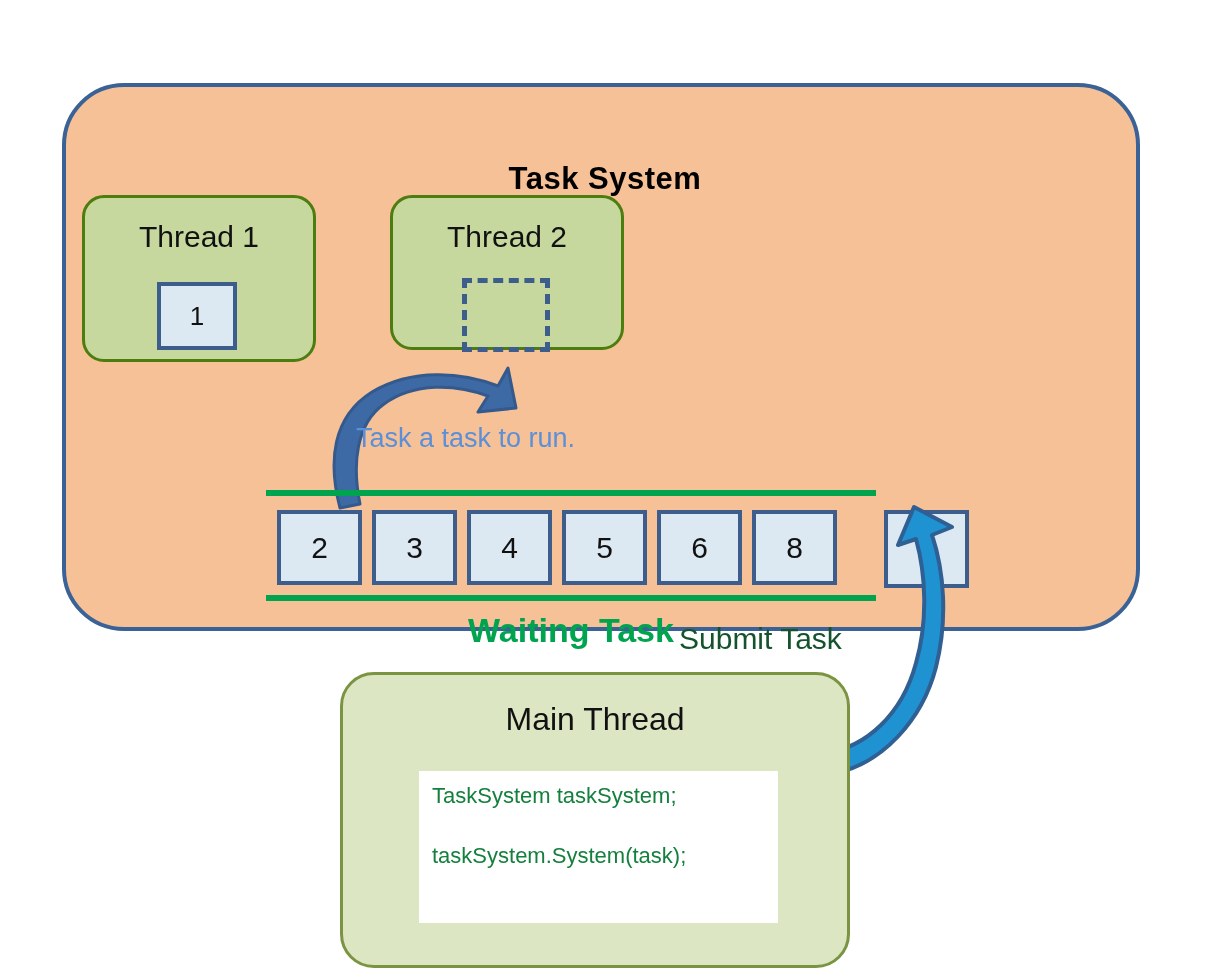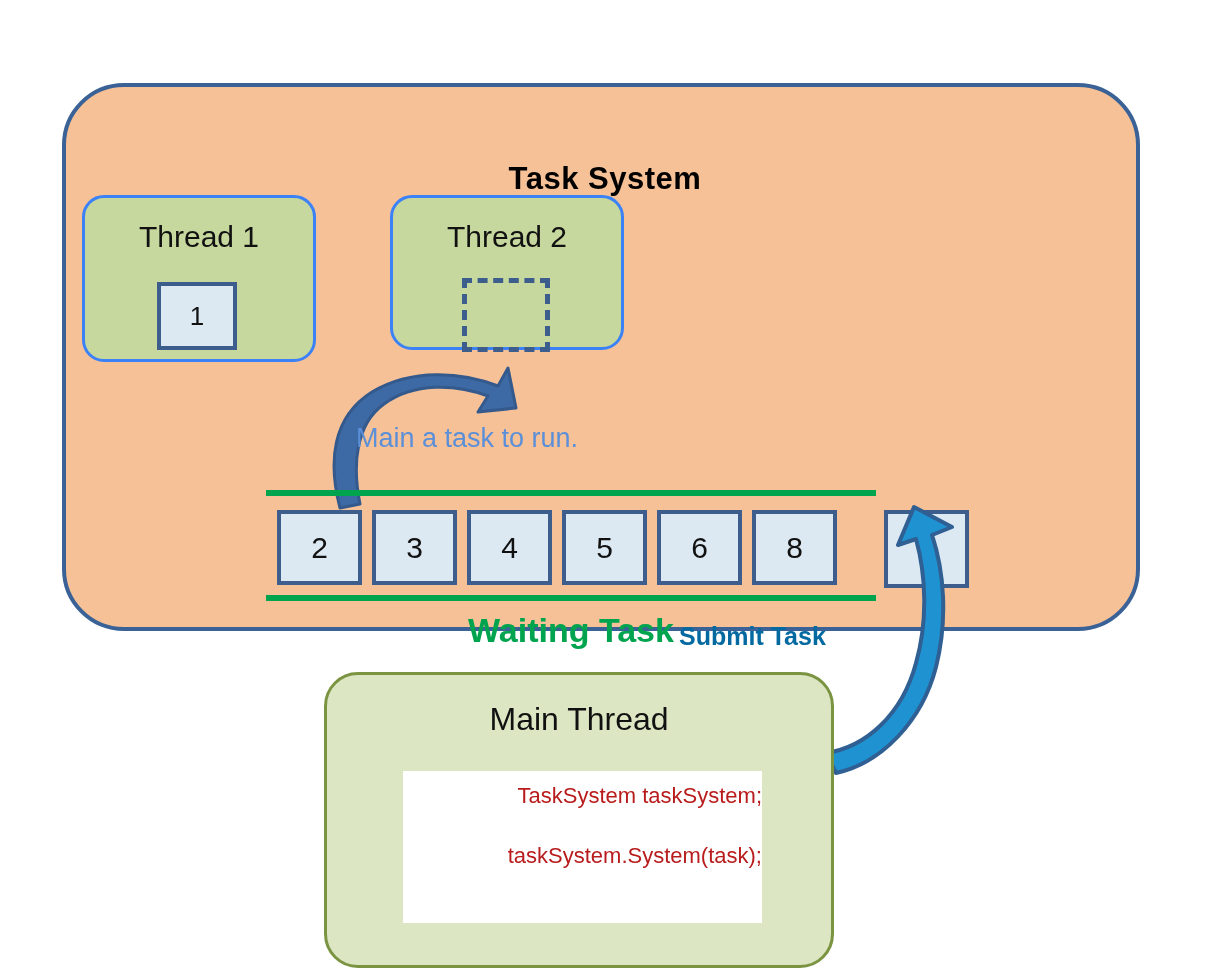--- a/index.html
+++ b/index.html
@@ -38,21 +38,21 @@
     text-align: center;
     font-size: 31px;
     font-weight: bold;
     color: #000000;
     letter-spacing: 0.5px;
   }
 
   
   .thread-box {
     background: #c6d89d;
-    border: 3px solid #3b82f6;
+    border: 3px solid #4d7c0f;
     border-radius: 22px;
     box-sizing: border-box;
   }
   #thread-1 { left: 16px; top: 108px; width: 234px; height: 167px; }
   #thread-2 { left: 324px; top: 108px; width: 234px; height: 155px; }
   .thread-label {
     position: absolute;
     left: 0;
     top: 22px;
     width: 100%;
@@ -155,29 +155,29 @@
   
   #submit-task-arrow {
     left: 810px;
     top: 495px;
     width: 190px;
     height: 290px;
   }
   #submit-task-label {
     left: 679px;
     top: 622px;
-    font-size: 25px;
-    font-weight: bold;
-    color: #0369a1;
+    font-size: 30px;
+    font-weight: normal;
+    color: #14532d;
     white-space: nowrap;
   }
 
   
   #main-thread {
-    left: 324px;
+    left: 340px;
     top: 672px;
     width: 510px;
     height: 296px;
     background: #dce6c3;
     border: 3px solid #7b9441;
     border-radius: 34px;
     box-sizing: border-box;
   }
   #main-thread-label {
     position: absolute;
@@ -193,24 +193,23 @@
     left: 76px;
     top: 96px;
     width: 359px;
     height: 152px;
     background: #ffffff;
     box-sizing: border-box;
     padding: 10px 0 0 13px;
   }
   .code-line {
     font-size: 22px;
-    color: #b91c1c;
+    color: #15803d;
     line-height: 30px;
     white-space: pre;
-    text-align: right;
   }
   .code-line.blank { height: 30px; }
 </style>
 </head>
 <body>
 
 <div id="canvas">
 
   <div class="abs" id="task-system">
     <div class="abs" id="task-system-title">Task System</div>
@@ -224,21 +223,21 @@
       <div class="thread-label">Thread 2</div>
       <div id="empty-slot-2"></div>
     </div>
 
     <svg class="abs" id="take-task-arrow" viewBox="0 0 230 200">
       <path d="M38 196 C 26 150, 30 105, 70 80 C 110 56, 160 60, 196 74
                L 206 56 L 214 96 L 176 100 L 186 84
                C 154 72, 112 70, 82 92 C 54 112, 50 152, 58 192 Z" fill="#3d6aa5" stroke="#34598c" stroke-width="3" stroke-linejoin="round"></path>
     </svg>
 
-    <div class="abs" id="take-task-label">Main a task to run.</div>
+    <div class="abs" id="take-task-label">Task a task to run.</div>
 
     <div class="abs queue-rail" id="queue-rail-top"></div>
     <div class="abs queue-rail" id="queue-rail-bottom"></div>
 
     <div class="abs" id="queue-row">
       <div class="queue-task">2</div>
       <div class="queue-task">3</div>
       <div class="queue-task">4</div>
       <div class="queue-task">5</div>
       <div class="queue-task">6</div>

